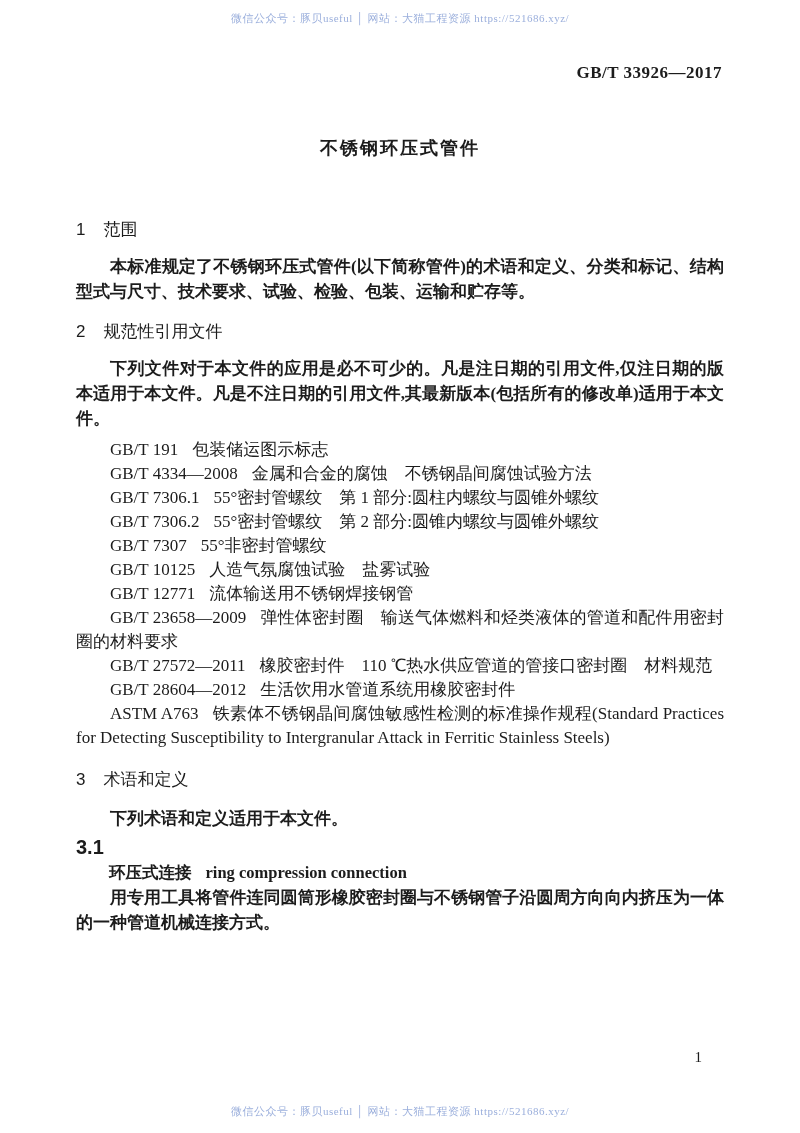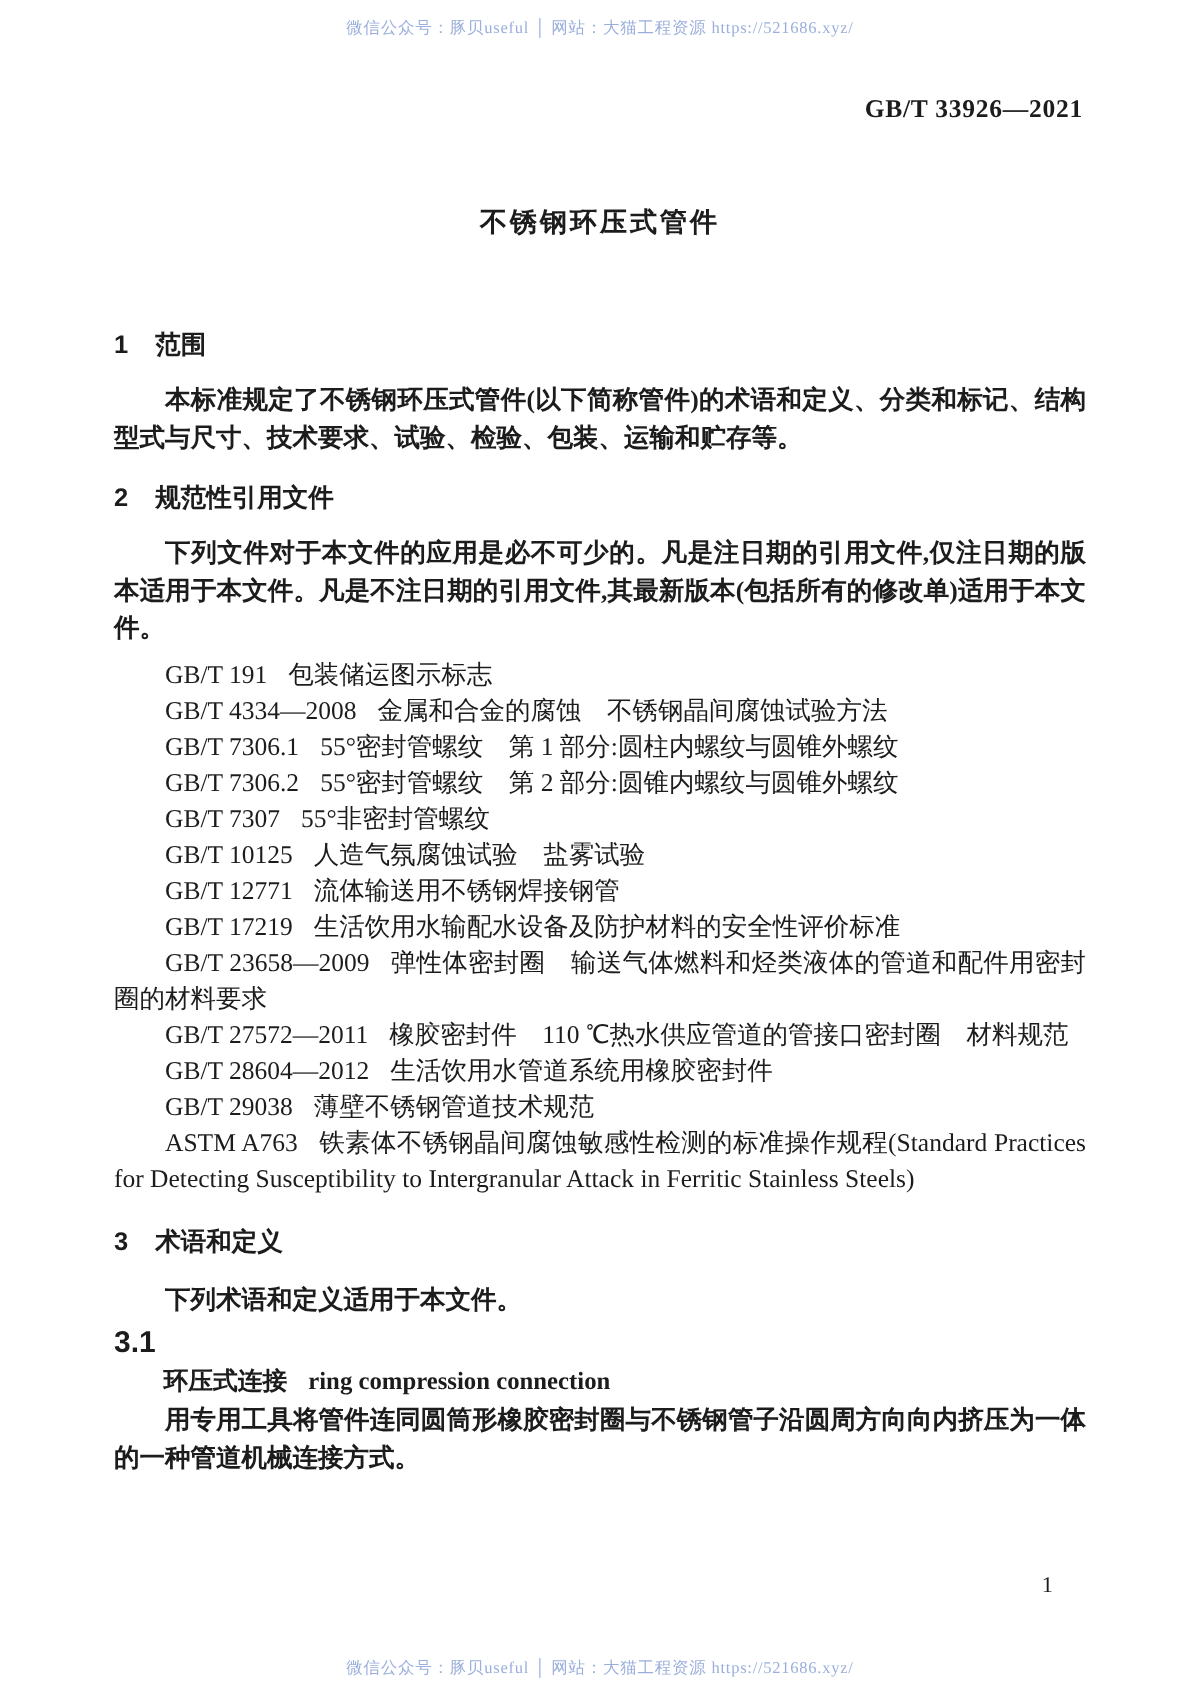--- a/index.html
+++ b/index.html
@@ -48,21 +48,21 @@
     position: absolute;
     top: 210px;
     left: 76px;
     width: 648px;
     font-size: 17px;
     line-height: 25px;
   }
   h2.sec-heading {
     font-family: "Liberation Sans", sans-serif;
     font-size: 17px;
-    font-weight: bold;
+    font-weight: normal;
     line-height: 24px;
   }
   h2.sec-heading .sec-label { margin-left: 18px; }
   #sec1-heading { margin-top: 8px; }
   #sec1-para1 { margin-top: 12px; }
   #sec2-heading { margin-top: 16px; }
   #sec2-intro { margin-top: 12px; }
   #refs-list { margin-top: 7px; }
   #sec3-heading { margin-top: 18px; }
   #sec3-intro { margin-top: 14px; }
@@ -98,21 +98,21 @@
     right: 98px;
     font-size: 15px;
     font-family: "Liberation Serif", serif;
   }
 </style>
 </head>
 <body>
 
 <div class="watermark top" style="color: rgb(155, 175, 220);">微信公众号：豚贝useful │ 网站：大猫工程资源 https://521686.xyz/</div>
 
-<div class="std-code">GB/T 33926—2021</div>
+<div class="std-code">GB/T 33926—2017</div>
 
 <h1 class="doc-title">不锈钢环压式管件</h1>
 
 <div class="content">
 
   <h2 class="sec-heading" id="sec1-heading">
     <span class="sec-num">1</span><span class="sec-label">范围</span>
   </h2>
   <p class="body-para" id="sec1-para1">本标准规定了不锈钢环压式管件(以下简称管件)的术语和定义、分类和标记、结构型式与尺寸、技术要求、试验、检验、包装、运输和贮存等。</p>
 
@@ -122,25 +122,23 @@
   <p class="body-para" id="sec2-intro">下列文件对于本文件的应用是必不可少的。凡是注日期的引用文件,仅注日期的版本适用于本文件。凡是不注日期的引用文件,其最新版本(包括所有的修改单)适用于本文件。</p>
 
   <div id="refs-list">
       <p class="ref-item"><span class="ref-code">GB/T 191</span><span class="ref-title">包装储运图示标志</span></p>
       <p class="ref-item"><span class="ref-code">GB/T 4334—2008</span><span class="ref-title">金属和合金的腐蚀　不锈钢晶间腐蚀试验方法</span></p>
       <p class="ref-item"><span class="ref-code">GB/T 7306.1</span><span class="ref-title">55°密封管螺纹　第 1 部分:圆柱内螺纹与圆锥外螺纹</span></p>
       <p class="ref-item"><span class="ref-code">GB/T 7306.2</span><span class="ref-title">55°密封管螺纹　第 2 部分:圆锥内螺纹与圆锥外螺纹</span></p>
       <p class="ref-item"><span class="ref-code">GB/T 7307</span><span class="ref-title">55°非密封管螺纹</span></p>
       <p class="ref-item"><span class="ref-code">GB/T 10125</span><span class="ref-title">人造气氛腐蚀试验　盐雾试验</span></p>
       <p class="ref-item"><span class="ref-code">GB/T 12771</span><span class="ref-title">流体输送用不锈钢焊接钢管</span></p>
-      <p class="ref-item"><span class="ref-code">GB/T 17219</span><span class="ref-title">生活饮用水输配水设备及防护材料的安全性评价标准</span></p>
       <p class="ref-item"><span class="ref-code">GB/T 23658—2009</span><span class="ref-title">弹性体密封圈　输送气体燃料和烃类液体的管道和配件用密封圈的材料要求</span></p>
       <p class="ref-item"><span class="ref-code">GB/T 27572—2011</span><span class="ref-title">橡胶密封件　110 ℃热水供应管道的管接口密封圈　材料规范</span></p>
       <p class="ref-item"><span class="ref-code">GB/T 28604—2012</span><span class="ref-title">生活饮用水管道系统用橡胶密封件</span></p>
-      <p class="ref-item"><span class="ref-code">GB/T 29038</span><span class="ref-title">薄壁不锈钢管道技术规范</span></p>
       <p class="ref-item"><span class="ref-code">ASTM A763</span><span class="ref-title">铁素体不锈钢晶间腐蚀敏感性检测的标准操作规程(Standard Practices for Detecting Susceptibility to Intergranular Attack in Ferritic Stainless Steels)</span></p>
     </div>
 
   <h2 class="sec-heading" id="sec3-heading">
     <span class="sec-num">3</span><span class="sec-label">术语和定义</span>
   </h2>
   <p class="body-para" id="sec3-intro">下列术语和定义适用于本文件。</p>
   <p class="term-number">3.1</p>
   <p class="term-line">
     <span>环压式连接</span><span class="term-en">ring compression connection</span>

